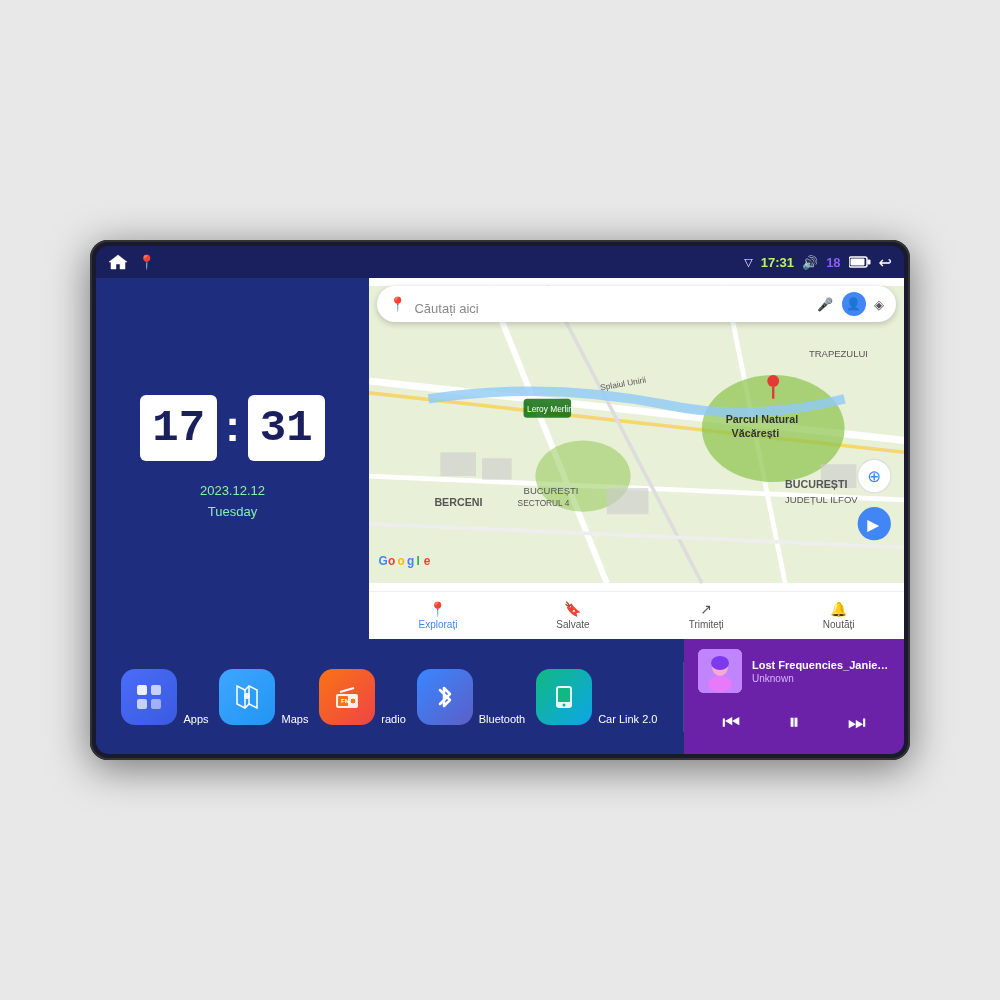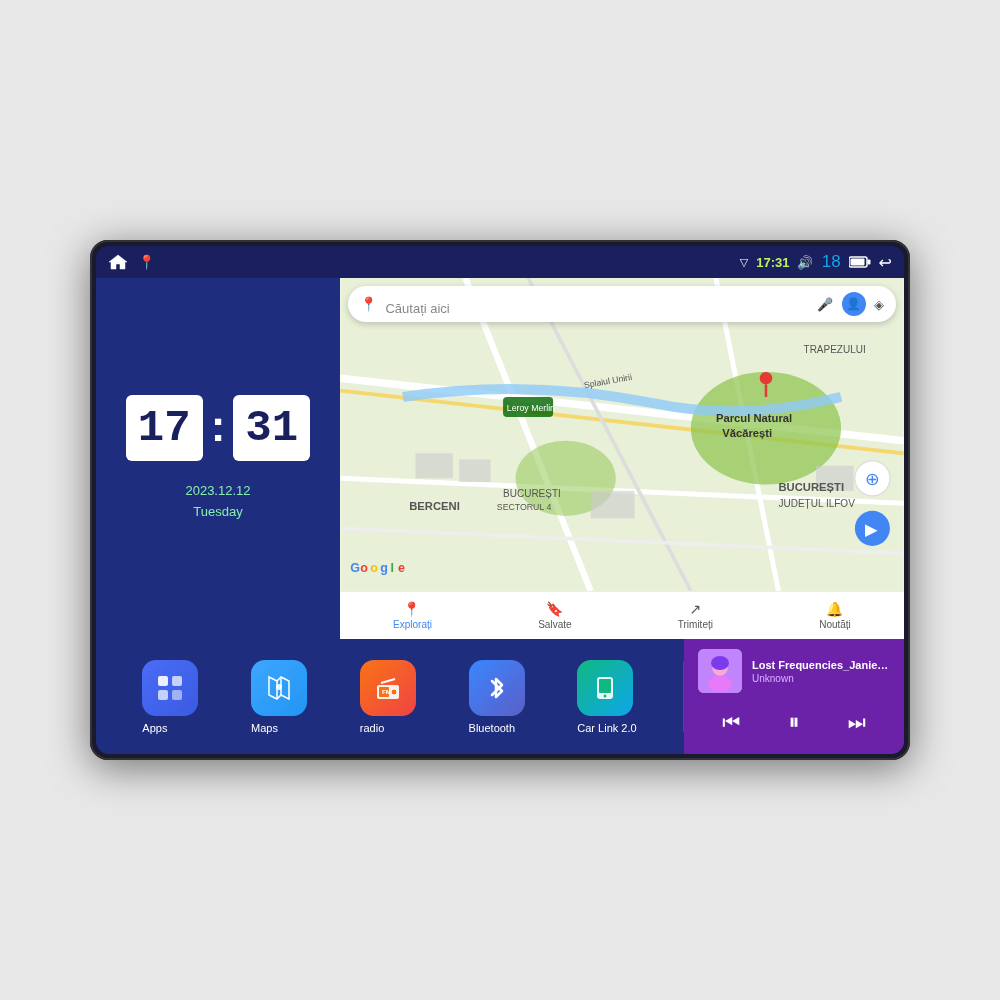--- a/index.html
+++ b/index.html
@@ -62,21 +62,21 @@
     }
 
     
     .top-section {
       display: flex;
       flex: 1;
     }
 
     
     .clock-widget {
-      width: 244px;
+      width: 273px;
       background: #1e2d7d;
       display: flex;
       flex-direction: column;
       align-items: center;
       justify-content: center;
       flex-shrink: 0;
     }
 
     .clock-display {
       display: flex;
@@ -203,22 +203,22 @@
     .apps-section {
       flex: 1;
       display: flex;
       align-items: center;
       justify-content: space-around;
       padding: 8px 20px;
     }
 
     .app-icon-item {
       display: flex;
-      flex-direction: column;
-      align-items: flex-start;
+      flex-direction: row;
+      align-items: flex-end;
       gap: 6px;
       cursor: pointer;
     }
 
     .app-icon-circle {
       width: 56px;
       height: 56px;
       border-radius: 14px;
       display: flex;
       align-items: center;
@@ -325,21 +325,21 @@
 
         <div style="color:white;font-size:14px;">📍</div>
       </div>
       <div class="status-right">
 
         <span style="font-size:11px;color:white;">▽</span>
         <span style="color:#bef264;font-size:13px;font-weight:bold;">17:31</span>
 
         <span style="font-size:13px;color:white;">🔊</span>
 
-        <span style="color:#0ea5e9;font-size:17px;font-weight:normal;">18</span>
+        <span style="color:#8b5cf6;font-size:13px;font-weight:bold;">18</span>
 
         <svg width="22" height="12" viewBox="0 0 22 12">
           <rect x="0" y="1" width="18" height="10" rx="2" fill="none" stroke="white" stroke-width="1.5"></rect>
           <rect x="1.5" y="2.5" width="14" height="7" rx="1" fill="white"></rect>
           <rect x="18.5" y="3.5" width="3" height="5" rx="1" fill="white"></rect>
         </svg>
 
         <span style="font-size:16px;color:white;">↩</span>
       </div>
     </div>

